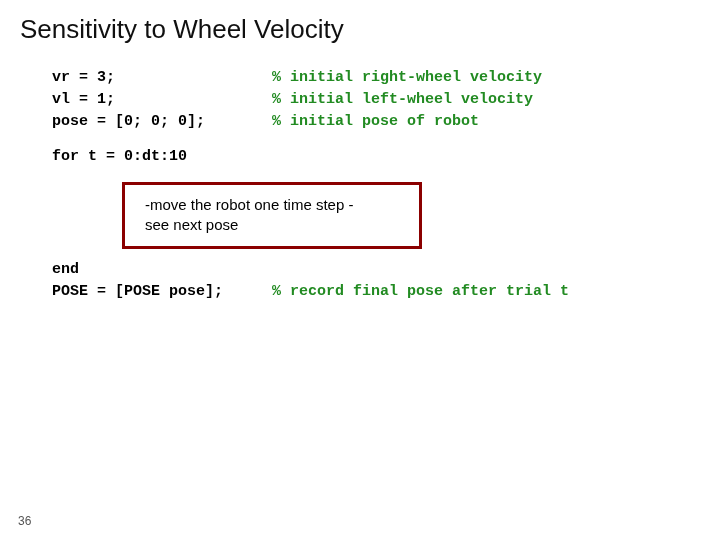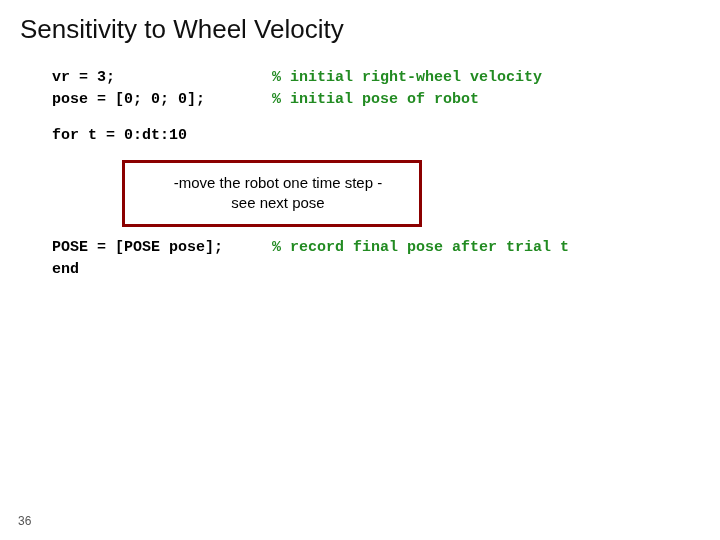--- a/index.html
+++ b/index.html
@@ -47,21 +47,21 @@
   }
   .callout-wrap {
     margin: 14px 0 10px 70px;
   }
   .callout {
     border: 3px solid #8b0000;
     background: #ffffff;
     width: 300px;
     box-sizing: border-box;
     padding: 10px 8px 12px 20px;
-    text-align: center;
+    text-align: left;
     font-family: Arial, Helvetica, sans-serif;
     font-size: 15px;
     font-weight: 400;
     line-height: 1.3;
     color: #000;
   }
   .page-num {
     position: absolute;
     left: 18px;
     bottom: 12px;
@@ -78,20 +78,22 @@
   <h1 class="title">Sensitivity to Wheel Velocity</h1>
 
   <div class="code-block">
 
     <div class="code-row">
       <span class="col-left">vr = 3;</span>
       <span class="col-right hl">% initial right-wheel velocity</span>
     </div>
 
     <div class="code-row">
+      <span class="col-left">vl = 1;</span>
+      <span class="col-right hl">% initial left-wheel velocity</span>
     </div>
 
     <div class="code-row">
       <span class="col-left">pose = [0; 0; 0];</span>
       <span class="col-right hl">% initial pose of robot</span>
     </div>
 
     <div style="height:14px"></div>
 
     <div class="code-row">
@@ -99,25 +101,25 @@
     </div>
 
     <div class="callout-wrap">
       <div class="callout">
         <div>-move the robot one time step -</div>
         <div>see next pose</div>
       </div>
     </div>
 
     <div class="code-row">
-      <span class="col-left">POSE = [POSE pose];</span>
-      <span class="col-right hl">% record final pose after trial t</span>
+      <span class="col-left">end</span>
     </div>
 
     <div class="code-row">
-      <span class="col-left">end</span>
+      <span class="col-left">POSE = [POSE pose];</span>
+      <span class="col-right hl">% record final pose after trial t</span>
     </div>
 
   </div>
 
   <div class="page-num">36</div>
 
 </div>
 
 </body></html>

